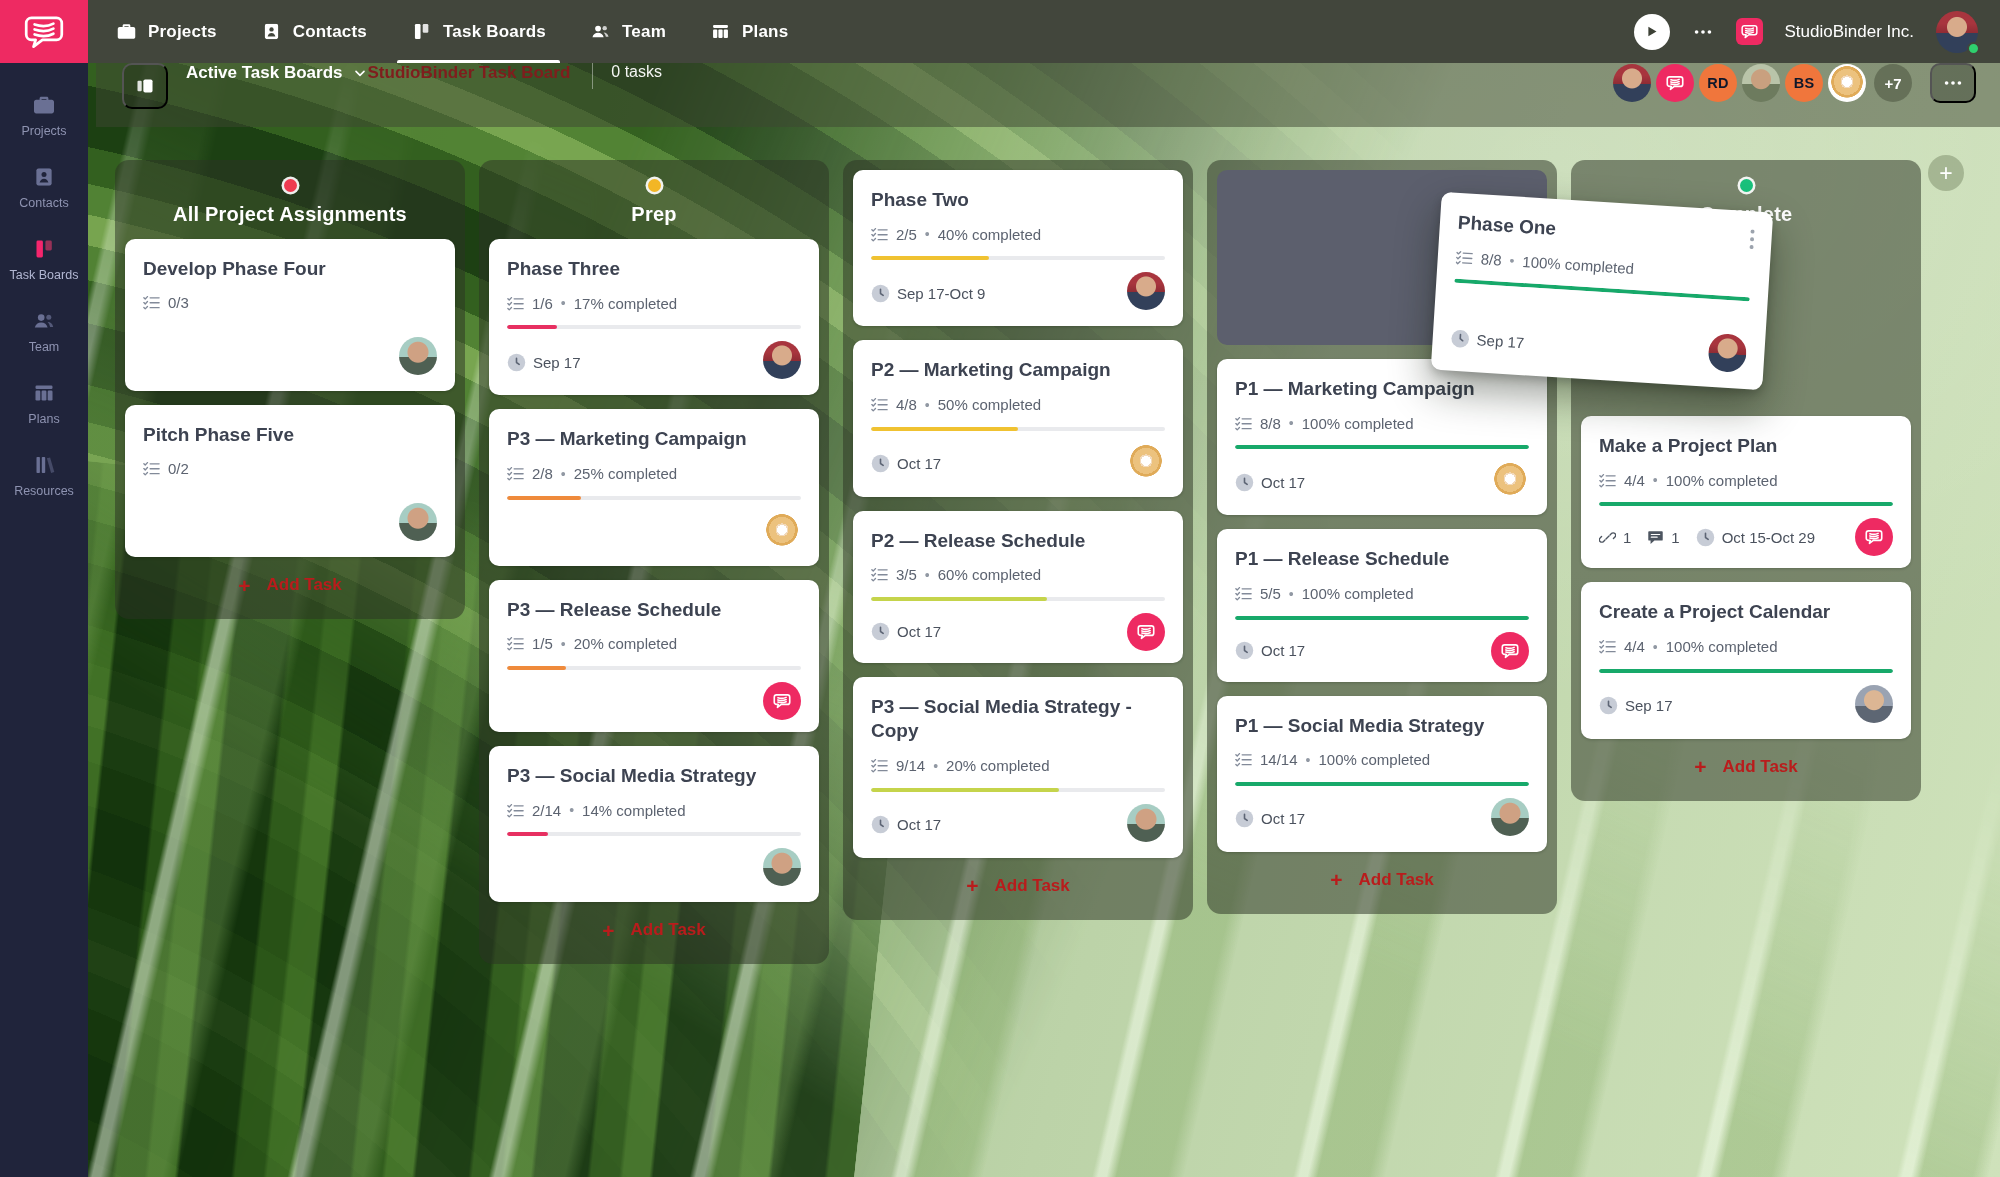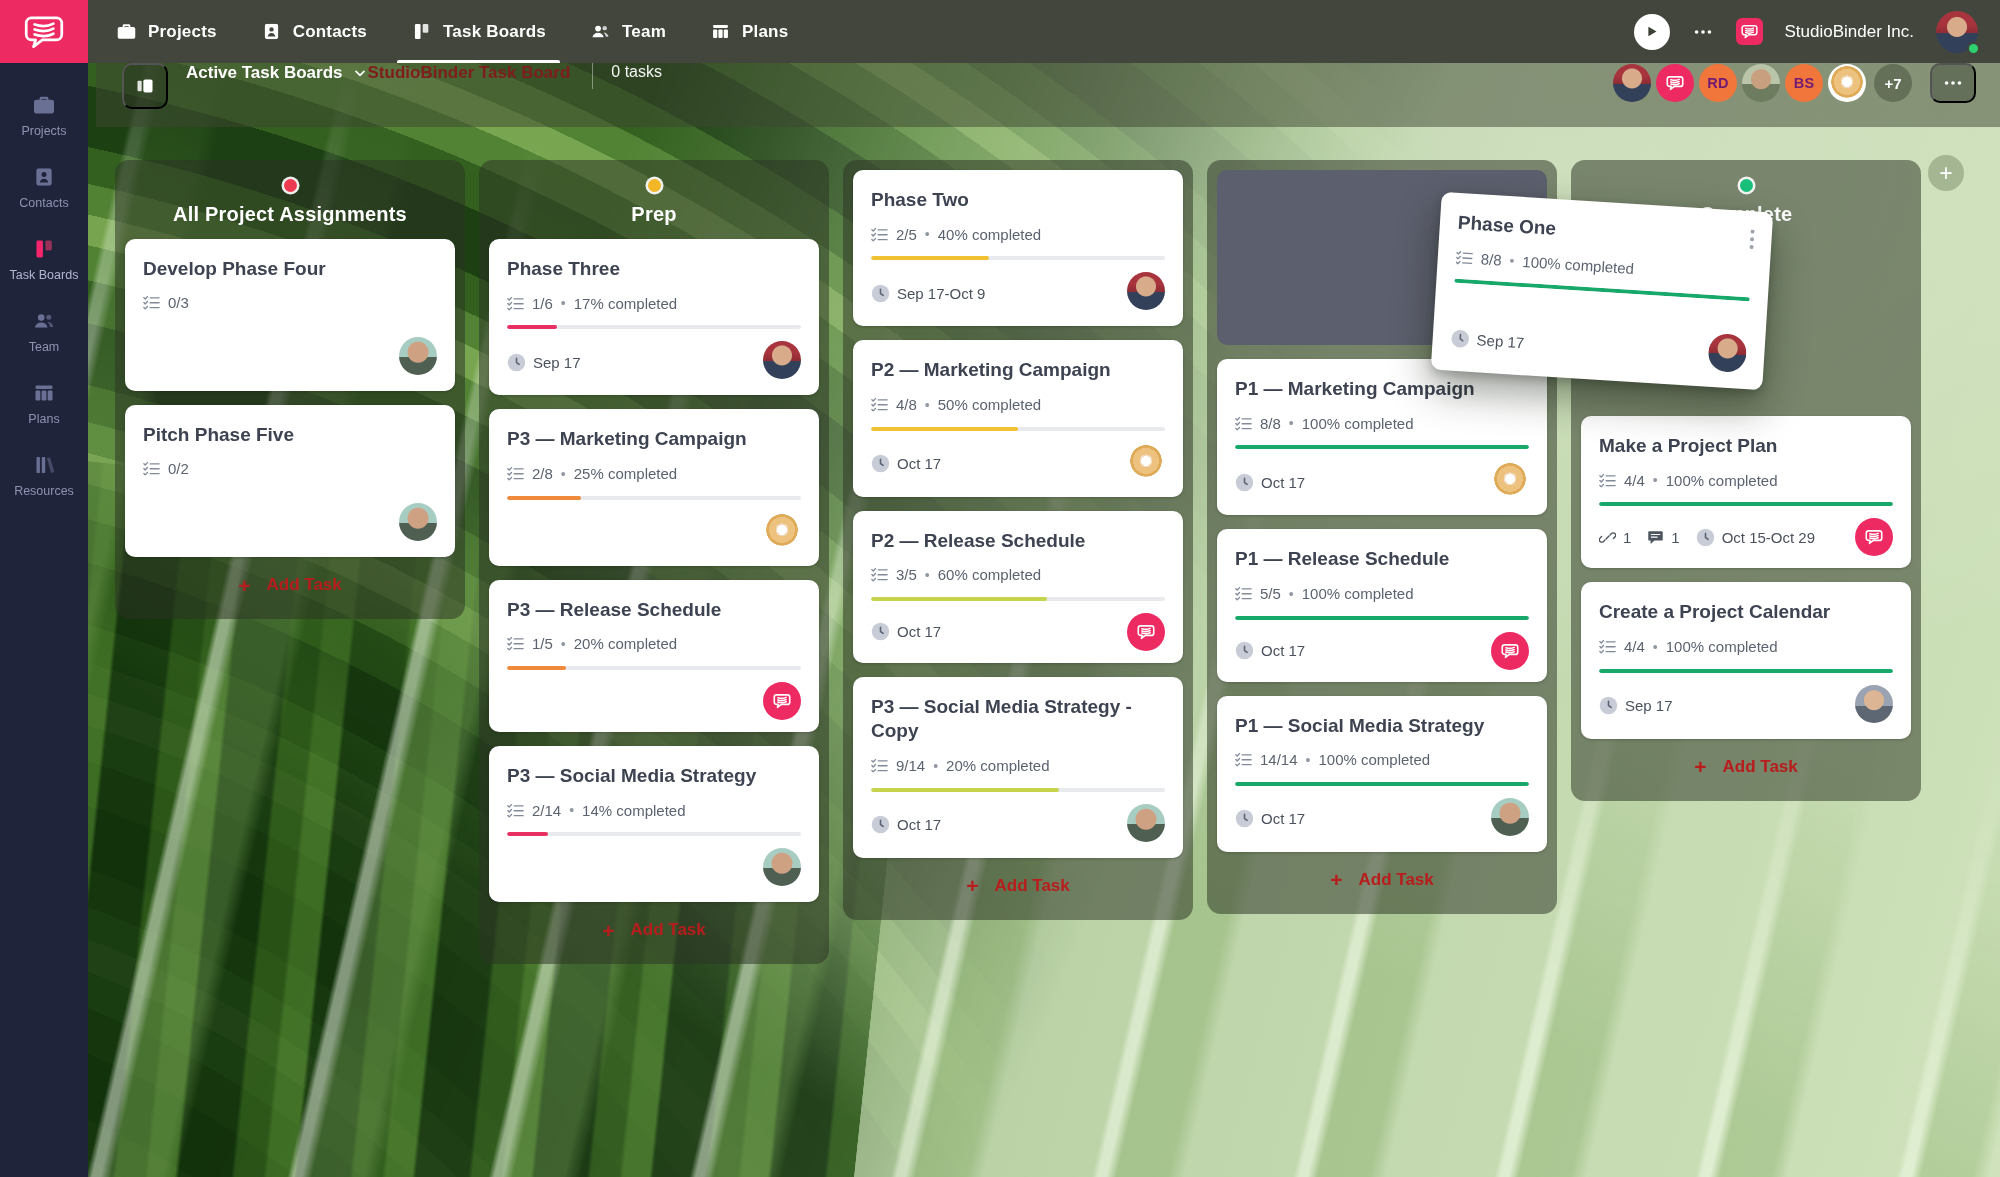--- a/index.html
+++ b/index.html
@@ -57,21 +57,21 @@
     display:flex; align-items:flex-start; padding:0 24px 0 26px; }
   .view-btn { width:46px; height:46px; border-radius:10px; background:rgba(28,32,22,.30); display:flex; align-items:center; justify-content:center; color:#fff; cursor:pointer; }
   .view-btn svg { width:22px; height:22px; }
   .tb-dd { display:flex; align-items:center; gap:9px; margin-left:18px; cursor:pointer; }
   .tb-dd-label { color:#fff; font-size:17px; font-weight:700; }
   .tb-title { color:#7f1d1d; font-size:17px; font-weight:700; }
   .tb-divider { width:1px; height:26px; background:rgba(255,255,255,.40); margin:0 18px 0 22px; }
   .tb-count { color:rgba(255,255,255,.95); font-size:16px; }
   .tb-right { margin-left:auto; display:flex; align-items:center; gap:6px; }
   .avatar { width:38px; height:38px; border-radius:50%; display:inline-flex; align-items:center; justify-content:center; background:#ccc; flex:0 0 auto; overflow:hidden; }
-  .av-initials { background:#f0763c; color:#701a75; font-size:14.5px; font-weight:700; letter-spacing:.3px; }
+  .av-initials { background:#f0763c; color:#0f172a; font-size:14.5px; font-weight:700; letter-spacing:.3px; }
   .av-logo { background:#ee2a62; }
   .av-logo .lg { width:20px; height:20px; }
   .av-donut { background:
       radial-gradient(circle at 50% 47%, #fff 0 5px, #f2d9ba 5px 6.5px, #ecc27e 6.5px 13px, #e0ab59 13px 15.5px, #fff 16px); background-color:#fff; }
   .av-photo-teal { background: radial-gradient(circle at 50% 40%, #cfa183 0 10px, rgba(0,0,0,0) 11px), linear-gradient(180deg,#a7cdc3 0 52%,#4f6053 53%); }
   .av-photo-red { background: radial-gradient(circle at 50% 38%, #d8ab8b 0 9.5px, rgba(0,0,0,0) 10.5px), linear-gradient(180deg,#a8353e 0 30%,#8f2c34 52%,#32405a 53%); }
   .av-photo-green { background: radial-gradient(circle at 50% 40%, #c9a07f 0 9.5px, rgba(0,0,0,0) 10.5px), linear-gradient(180deg,#b9c4a9 0 52%,#6d7b5e 53%); }
   .av-photo-gray { background: radial-gradient(circle at 50% 40%, #dcb694 0 9.5px, rgba(0,0,0,0) 10.5px), linear-gradient(180deg,#9aa3b2 0 55%,#5d6673 56%); }
   .overflow-av { width:38px; height:38px; border-radius:50%; background:rgba(34,40,26,.32); color:#fff; font-size:15px; font-weight:700;
     display:flex; align-items:center; justify-content:center; margin-left:2px; }

